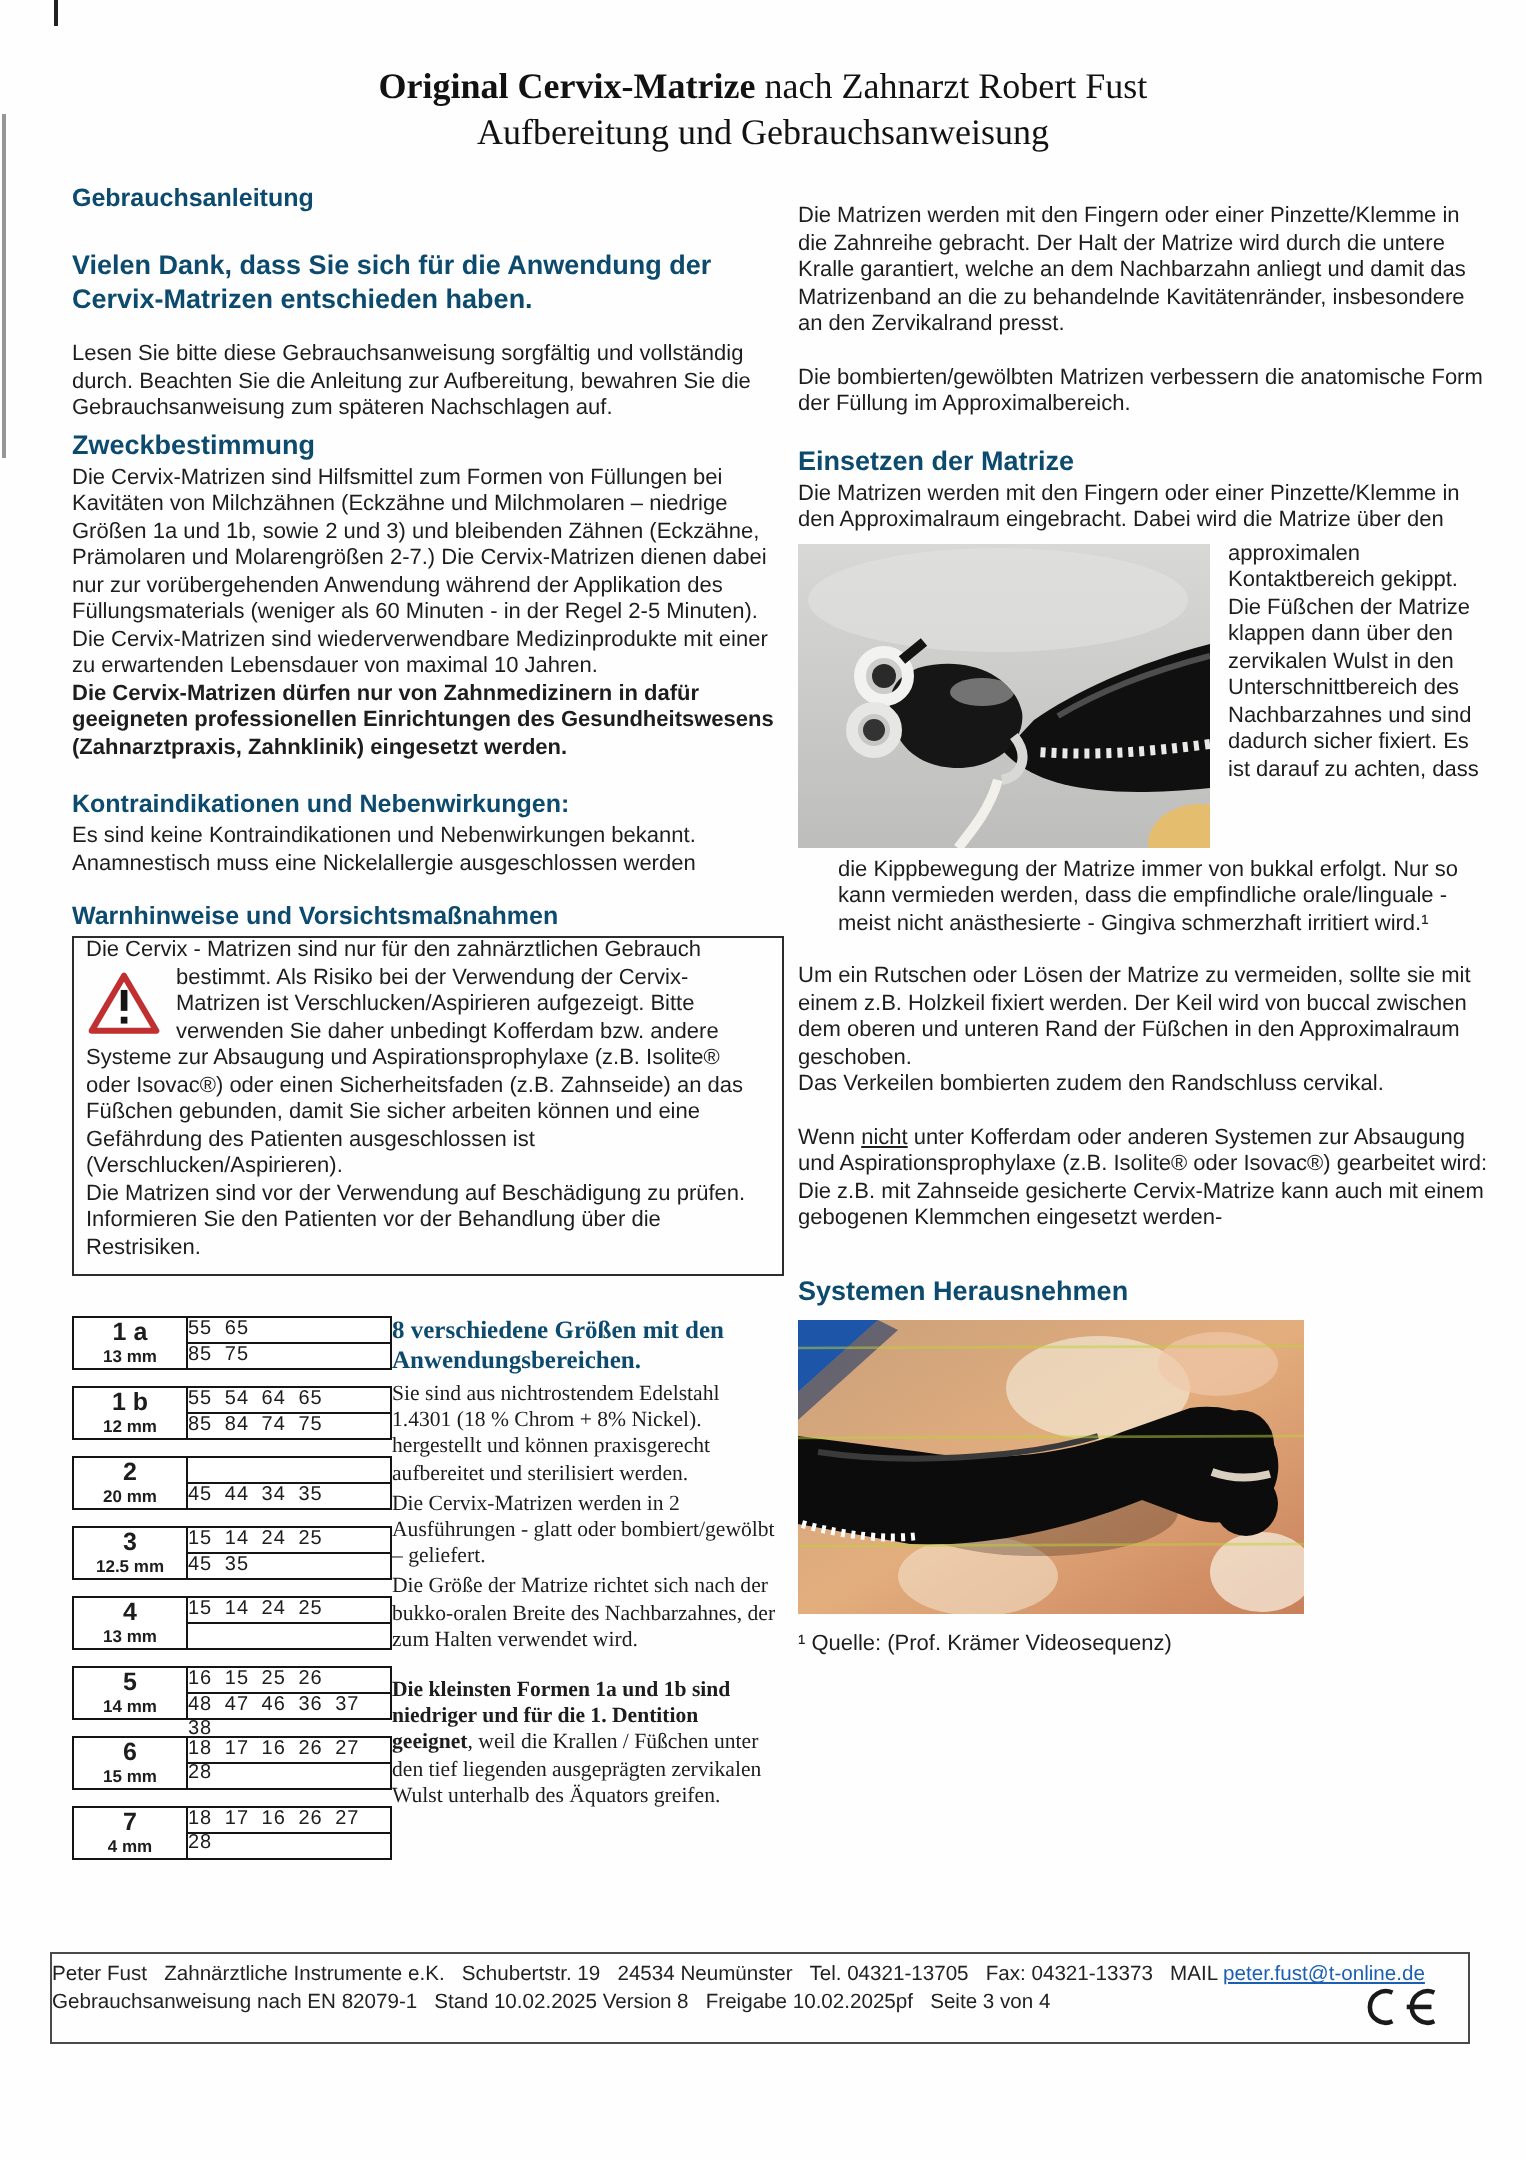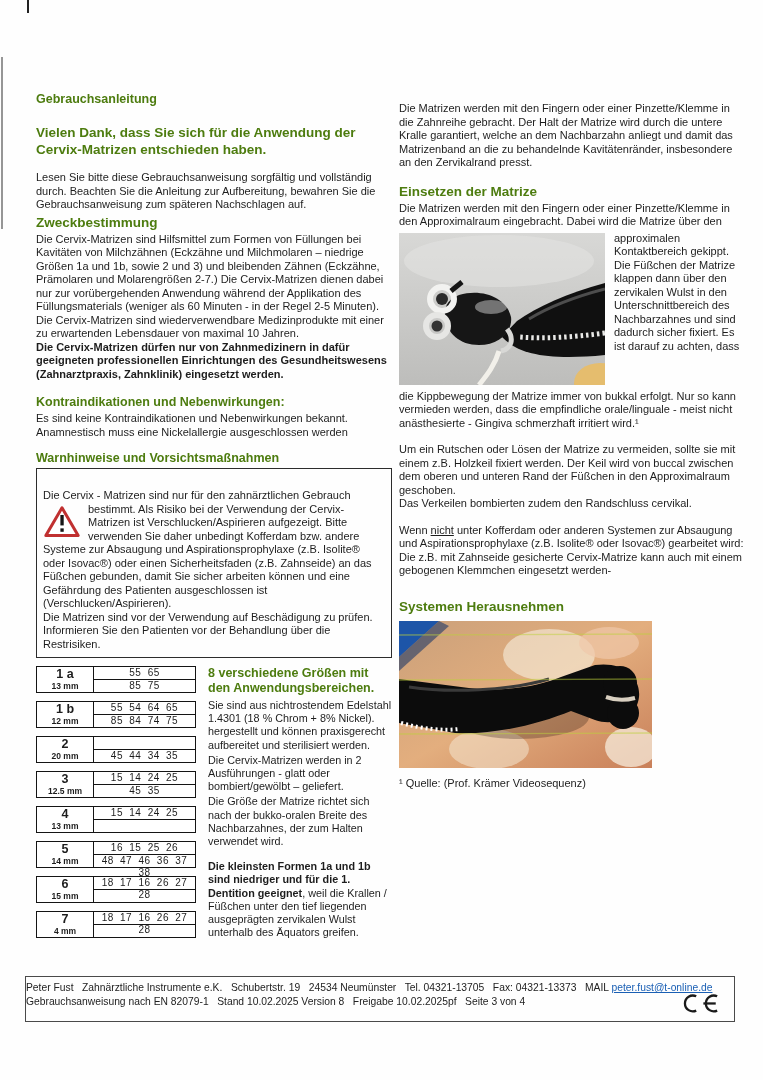--- a/index.html
+++ b/index.html
@@ -13,68 +13,72 @@
 
   
   .title{position:absolute;top:32px;left:0;right:0;text-align:center;
          font-family:"Liberation Serif","DejaVu Serif",serif;font-size:18px;line-height:23px;color:#121212;}
   .title .tb{font-weight:bold;}
 
   
   .colL{position:absolute;left:36px;top:92px;width:356px;font-size:11px;line-height:13.5px;}
   .colR{position:absolute;left:399px;top:102px;width:345px;font-size:11px;line-height:13.5px;}
 
-  .bh{color:#4d7c0f;font-weight:bold;}
+  .bh{color:#0c4a6e;font-weight:bold;}
   .h12{font-size:12.5px;line-height:15px;}
   .h13{font-size:13.5px;line-height:17px;}
   p{margin:0;}
   .b{font-weight:bold;}
   .u{text-decoration:underline;}
   .pre{white-space:pre-line;}
   .mb2{margin-bottom:2px;} .mb3{margin-bottom:3px;}
   .mb12{margin-bottom:12px;} .mb13{margin-bottom:13px;} .mb14{margin-bottom:14px;} .mb17{margin-bottom:17px;} .mb20{margin-bottom:20px;}
 
   
-  .warnbox{border:1.6px solid #2c2c2c;padding:20px 7px 6px 6px;margin-bottom:8px;}
+  .warnbox{border:1.6px solid #2c2c2c;padding:0 7px 6px 6px;margin-bottom:20px;}
   .tri{float:left;width:38px;height:34px;margin:2px 7px 2px 0;}
 
   
   .lower{display:flex;align-items:flex-start;}
   .tcol{width:160px;flex:none;}
-  .mcol{flex:1;margin-left:12px;font-size:10.8px;line-height:13.2px;}
+  .mcol{flex:1;font-size:10.8px;line-height:13.2px;font-family:Liberation Serif, serif;}
   .tblock{display:flex;border:1.6px solid #141414;margin-bottom:8px;background:#fff;}
   .tlabel{width:56px;flex:none;border-right:1.6px solid #141414;text-align:center;padding:1px 0 0 0;}
   .tsize{font-weight:bold;font-size:12.5px;line-height:13px;}
   .tmm{font-weight:bold;font-size:8.5px;line-height:10px;}
   .tnums{flex:1;display:flex;flex-direction:column;}
-  .tnum{height:12px;line-height:12px;text-align:center;font-size:10px;letter-spacing:.5px;word-spacing:3px;}
+  .tnum{height:12px;line-height:12px;text-align:left;font-size:10px;letter-spacing:.5px;word-spacing:3px;}
   .tnum.top{border-bottom:1.2px solid #141414;}
 
   
   .photo1{float:left;width:206px;height:152px;margin:1px 9px 2px 0;}
   .photo1 svg,.photo2 svg{display:block;width:100%;height:100%;}
   .sidetext{overflow:hidden;margin-left:46px;}
-  .clear{clear:both;}
+  .clear{clear:both;margin-left:20px;}
   .photo2{width:253px;height:147px;margin:6px 0 9px 0;}
 
   
   .footer{position:absolute;left:25px;top:976px;width:710px;height:46px;border:1.4px solid #4a4a4a;
           font-size:10.3px;line-height:14px;color:#222;padding-top:4px;box-sizing:border-box;}
   .footer .pre2{white-space:pre-wrap;}
   .footer a{color:#1a5fb4;text-decoration:underline;}
   .ce{position:absolute;right:13px;top:16px;width:40px;height:21px;}
 </style>
 </head>
 <body>
 
 <div class="page">
 
   <div class="art-tick"></div>
   <div class="art-edge"></div>
 
+  <div class="title">
+    <div><span class="tb">Original Cervix-Matrize</span><span> nach Zahnarzt Robert Fust</span></div>
+    <div>Aufbereitung und Gebrauchsanweisung</div>
+  </div>
 
   <div class="colL">
     <p class="bh h12 mb17">Gebrauchsanleitung</p>
     <p class="bh h13 mb13">Vielen Dank, dass Sie sich für die Anwendung der Cervix-Matrizen entschieden haben.</p>
     <p class="mb2">Lesen Sie bitte diese Gebrauchsanweisung sorgfältig und vollständig durch. Beachten Sie die Anleitung zur Aufbereitung, bewahren Sie die Gebrauchsanweisung zum späteren Nachschlagen auf.</p>
     <p class="bh h13 mb2">Zweckbestimmung</p>
     <p>Die Cervix-Matrizen sind Hilfsmittel zum Formen von Füllungen bei Kavitäten von Milchzähnen (Eckzähne und Milchmolaren – niedrige Größen 1a und 1b, sowie 2 und 3) und bleibenden Zähnen (Eckzähne, Prämolaren und Molarengrößen 2-7.) Die Cervix-Matrizen dienen dabei nur zur vorübergehenden Anwendung während der Applikation des Füllungsmaterials (weniger als 60 Minuten - in der Regel 2-5 Minuten).</p>
     <p>Die Cervix-Matrizen sind wiederverwendbare Medizinprodukte mit einer zu erwartenden Lebensdauer von maximal 10 Jahren.</p>
     <p class="b mb14">Die Cervix-Matrizen dürfen nur von Zahnmedizinern in dafür geeigneten professionellen Einrichtungen des Gesundheitswesens (Zahnarztpraxis, Zahnklinik) eingesetzt werden.</p>
     <p class="bh h12 mb2">Kontraindikationen und Nebenwirkungen:</p>
@@ -187,20 +191,21 @@
         <p class="mb2">Sie sind aus nichtrostendem Edelstahl 1.4301 (18 % Chrom + 8% Nickel). hergestellt und können praxisgerecht aufbereitet und sterilisiert werden.</p>
         <p class="mb2">Die Cervix-Matrizen werden in 2 Ausführungen - glatt oder bombiert/gewölbt – geliefert.</p>
         <p class="mb12">Die Größe der Matrize richtet sich nach der bukko-oralen Breite des Nachbarzahnes, der zum Halten verwendet wird.</p>
         <p><span class="b">Die kleinsten Formen 1a und 1b sind niedriger und für die 1. Dentition geeignet</span><span>, weil die Krallen / Füßchen unter den tief liegenden ausgeprägten zervikalen Wulst unterhalb des Äquators greifen.</span></p>
       </div>
     </div>
   </div>
 
   <div class="colR">
     <p class="mb13">Die Matrizen werden mit den Fingern oder einer Pinzette/Klemme in die Zahnreihe gebracht. Der Halt der Matrize wird durch die untere Kralle garantiert, welche an dem Nachbarzahn anliegt und damit das Matrizenband an die zu behandelnde Kavitätenränder, insbesondere an den Zervikalrand presst.</p>
+    <p class="mb12">Die bombierten/gewölbten Matrizen verbessern die anatomische Form der Füllung im Approximalbereich.</p>
     <p class="bh h13 mb2">Einsetzen der Matrize</p>
     <p class="mb3">Die Matrizen werden mit den Fingern oder einer Pinzette/Klemme in den Approximalraum eingebracht. Dabei wird die Matrize über den</p>
 
     <div>
       <div class="photo1">
         <svg viewBox="0 0 206 152" preserveAspectRatio="none">
           <defs>
             <linearGradient id="p1bg" x1="0" y1="0" x2="0" y2="1">
               <stop offset="0" stop-color="#d8d8d6"></stop>
                 <stop offset="0.6" stop-color="#c8c8c6"></stop>

